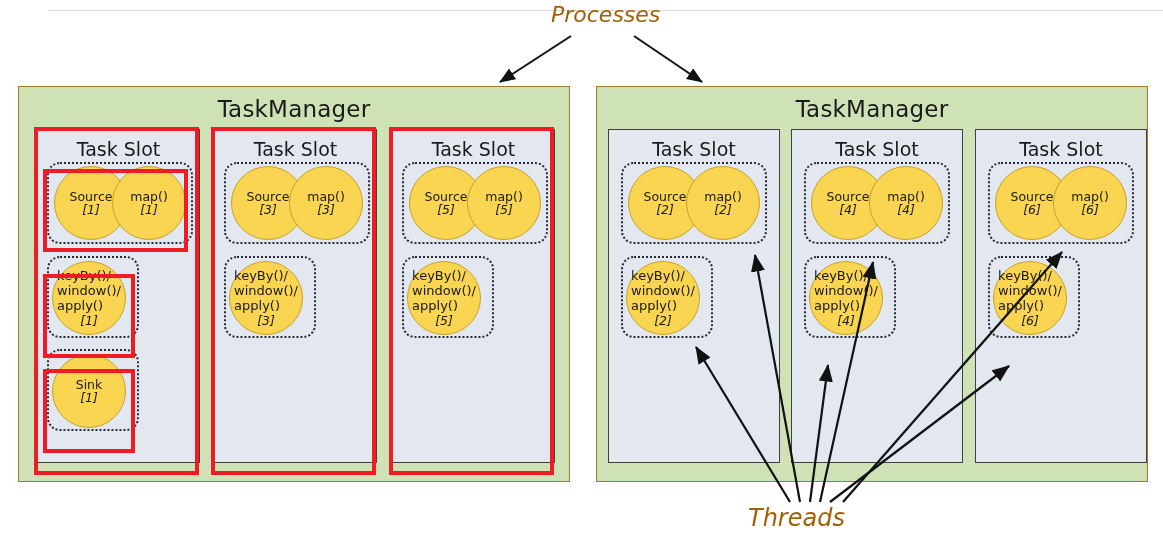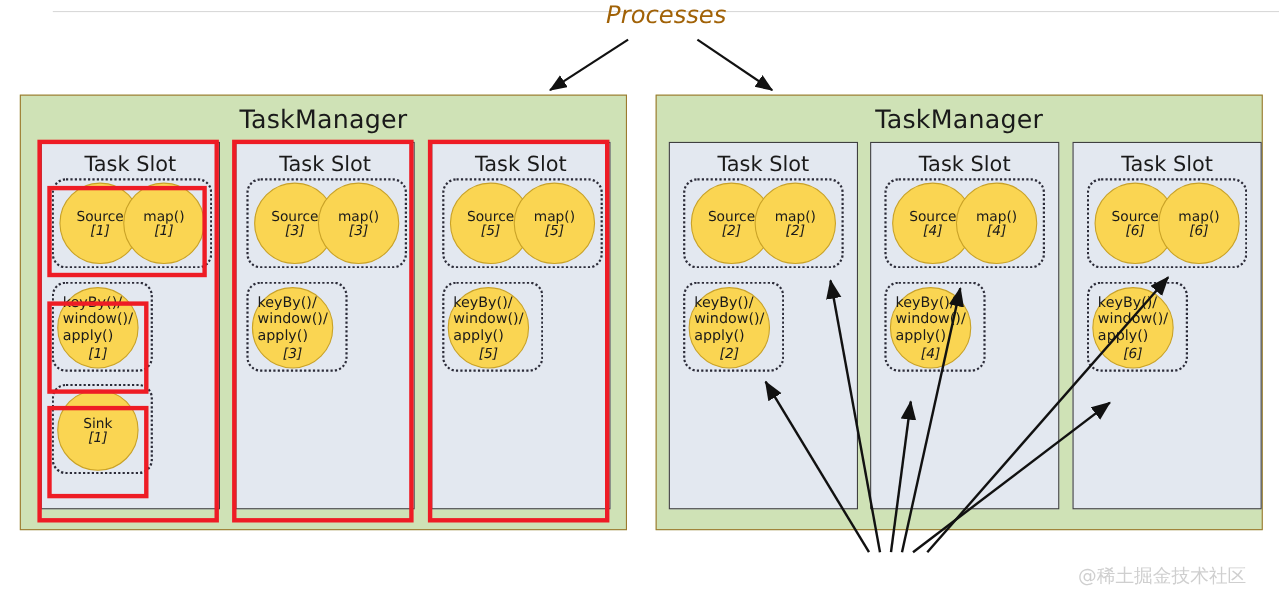--- a/index.html
+++ b/index.html
@@ -205,14 +205,14 @@
       <line x1="790" y1="502" x2="696" y2="347"></line>
       <line x1="800" y1="502" x2="755" y2="255"></line>
       <line x1="810" y1="502" x2="828" y2="365"></line>
       <line x1="820" y1="502" x2="873" y2="262"></line>
       <line x1="830" y1="502" x2="1009" y2="366"></line>
       <line x1="843" y1="502" x2="1062" y2="252"></line>
     </g>
   </svg>
 
   <div class="ann" id="lbl-processes">Processes</div>
-  <div class="watermark">@稀土掘金技术社区</div>
+  <div class="ann" id="lbl-threads">Threads</div>
 </div>
 
 </body></html>

